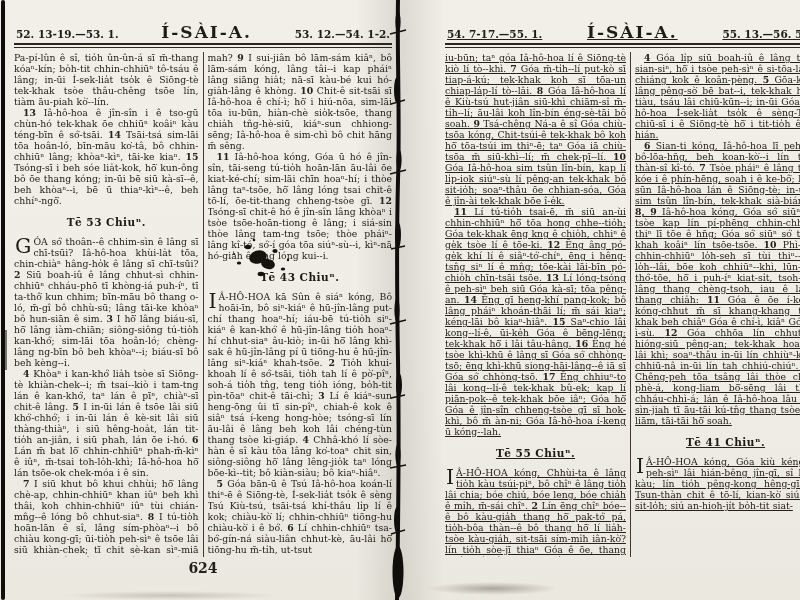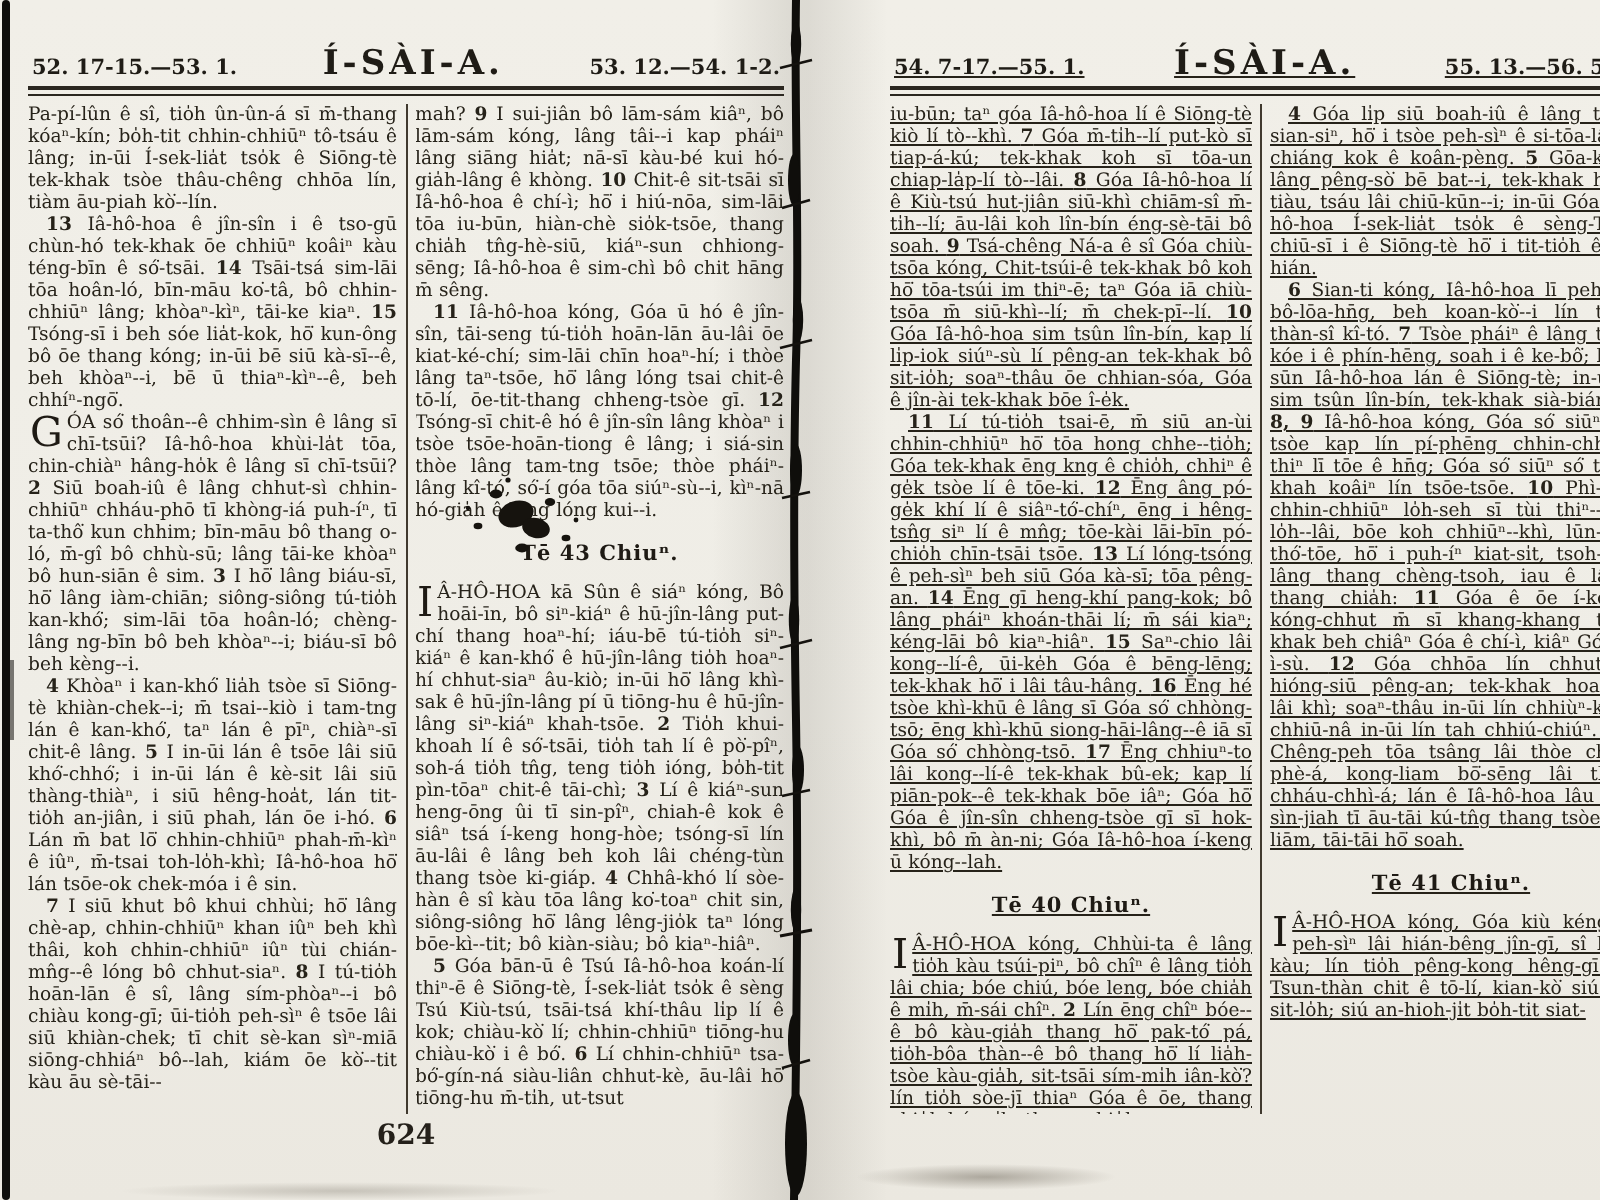--- a/index.html
+++ b/index.html
@@ -73,29 +73,30 @@
 </head>
 <body>
 
 <div class="scan">
 
   <div class="edge-left"></div>
   <div class="gutter-shade"></div>
 
   <section class="page page-left">
     <header class="pg-header">
-      <span class="ref">52. 17-15.—53. 1.</span>
+      <span class="ref">52. 13-19.—53. 1.</span>
       <span class="title">Í-SÀI-A.</span>
       <span class="ref">53. 12.—54. 1-2.</span>
     </header>
     <div class="rule"></div>
     <div class="cols">
       <div class="col">
-          <p class="verse cont"><span>Pa-pí-lûn ê sî, tio̍h ûn-ûn-á sī m̄-thang kóaⁿ-kín; bo̍h-tit chhin-chhiūⁿ tô-tsáu ê lâng; in-ūi Í-sek-lia̍t tso̍k ê Siōng-tè tek-khak tsòe thâu-chêng chhōa lín, tiàm āu-piah kò͘--lín.</span></p>
+          <p class="verse cont"><span>Pa-pí-lûn ê sî, tio̍h ûn-ûn-á sī m̄-thang kóaⁿ-kín; bo̍h-tit chhin-chhiūⁿ tô-tsáu ê lâng; in-ūi Í-sek-lia̍t tso̍k ê Siōng-tè tek-khak tsòe thâu-chêng tsōe lín, tiàm āu-piah kò͘--lín.</span></p>
           <p class="verse"><span><b class="vn">13</b> Iâ-hô-hoa ê jîn-sîn i ê tso-gū chùn-hó tek-khak ōe chhiūⁿ koâiⁿ kàu téng-bīn ê só͘-tsāi. <b class="vn">14</b> Tsāi-tsá sim-lāi tōa hoân-ló, bīn-māu ko͘-tâ, bô chhin-chhiūⁿ lâng; khòaⁿ-kìⁿ, tāi-ke kiaⁿ. <b class="vn">15</b> Tsóng-sī i beh sóe lia̍t-kok, hō͘ kun-ông bô ōe thang kóng; in-ūi bē siū kà-sī--ê, beh khòaⁿ--i, bē ū thiaⁿ-kìⁿ--ê, beh chhíⁿ-ngō͘.</span></p>
+          <div class="chap-heading">Tē 53 Chiuⁿ.</div>
           <p class="verse dc"><span class="dropcap">G</span><span>ÓA só͘ thoân--ê chhim-sìn ê lâng sī chī-tsūi? Iâ-hô-hoa khùi-la̍t tōa, chin-chiàⁿ hâng-ho̍k ê lâng sī chī-tsūi? <b class="vn">2</b> Siū boah-iû ê lâng chhut-sì chhin-chhiūⁿ chháu-phō tī khòng-iá puh-íⁿ, tī ta-thô͘ kun chhim; bīn-māu bô thang o-ló, m̄-gî bô chhù-sū; lâng tāi-ke khòaⁿ bô hun-siān ê sim. <b class="vn">3</b> I hō͘ lâng biáu-sī, hō͘ lâng iàm-chiān; siông-siông tú-tio̍h kan-khó͘; sim-lāi tōa hoân-ló; chèng-lâng ng-bīn bô beh khòaⁿ--i; biáu-sī bô beh kèng--i.</span></p>
           <p class="verse"><span><b class="vn">4</b> Khòaⁿ i kan-khó͘ lia̍h tsòe sī Siōng-tè khiàn-chek--i; m̄ tsai--kiò i tam-tng lán ê kan-khó͘, taⁿ lán ê pīⁿ, chiàⁿ-sī chit-ê lâng. <b class="vn">5</b> I in-ūi lán ê tsōe lâi siū khó͘-chhó͘; i in-ūi lán ê kè-sit lâi siū thàng-thiàⁿ, i siū hêng-hoa̍t, lán tit-tio̍h an-jiân, i siū phah, lán ōe i-hó. <b class="vn">6</b> Lán m̄ bat lō͘ chhin-chhiūⁿ phah-m̄-kìⁿ ê iûⁿ, m̄-tsai toh-lo̍h-khì; Iâ-hô-hoa hō͘ lán tsōe-ok chek-móa i ê sin.</span></p>
           <p class="verse"><span><b class="vn">7</b> I siū khut bô khui chhùi; hō͘ lâng chè-ap, chhin-chhiūⁿ khan iûⁿ beh khì thâi, koh chhin-chhiūⁿ iûⁿ tùi chián-mn̂g--ê lóng bô chhut-siaⁿ. <b class="vn">8</b> I tú-tio̍h hoān-lān ê sî, lâng sím-phòaⁿ--i bô chiàu kong-gī; ūi-tio̍h peh-sìⁿ ê tsōe lâi siū khiàn-chek; tī chit sè-kan sìⁿ-miā siōng-chhiáⁿ bô--lah, kiám ōe kò͘--tit kàu āu sè-tāi--</span></p>
         </div>
       <div class="col-divider"></div>
       <div class="col">
           <p class="verse cont"><span>mah? <b class="vn">9</b> I sui-jiân bô lām-sám kiâⁿ, bô lām-sám kóng, lâng tâi--i kap pháiⁿ lâng siāng hia̍t; nā-sī kàu-bé kui hó-gia̍h-lâng ê khòng. <b class="vn">10</b> Chit-ê sit-tsāi sī Iâ-hô-hoa ê chí-ì; hō͘ i hiú-nōa, sim-lāi tōa iu-būn, hiàn-chè sio̍k-tsōe, thang chia̍h tn̂g-hè-siū, kiáⁿ-sun chhiong-sēng; Iâ-hô-hoa ê sim-chì bô chit hāng m̄ sêng.</span></p>
           <p class="verse"><span><b class="vn">11</b> Iâ-hô-hoa kóng, Góa ū hó ê jîn-sîn, tāi-seng tú-tio̍h hoān-lān āu-lâi ōe kiat-ké-chí; sim-lāi chīn hoaⁿ-hí; i thòe lâng taⁿ-tsōe, hō͘ lâng lóng tsai chit-ê tō-lí, ōe-tit-thang chheng-tsòe gī. <b class="vn">12</b> Tsóng-sī chit-ê hó ê jîn-sîn lâng khòaⁿ i tsòe tsōe-hoān-tiong ê lâng; i siá-sin thòe lâng tam-tng tsōe; thòe pháiⁿ-lâng kî-tó, só͘-í góa tōa siúⁿ-sù--i, kìⁿ-nā hó-gia̍h ê lâng lóng kui--i.</span></p>
           <div class="chap-heading">Tē 43 Chiuⁿ.</div>
           <p class="verse dc"><span class="dropcap">I</span><span>Â-HÔ-HOA kā Sûn ê siáⁿ kóng, Bô hoāi-īn, bô siⁿ-kiáⁿ ê hū-jîn-lâng put-chí thang hoaⁿ-hí; iáu-bē tú-tio̍h siⁿ-kiáⁿ ê kan-khó͘ ê hū-jîn-lâng tio̍h hoaⁿ-hí chhut-siaⁿ âu-kiò; in-ūi hō͘ lâng khì-sak ê hū-jîn-lâng pí ū tiōng-hu ê hū-jîn-lâng siⁿ-kiáⁿ khah-tsōe. <b class="vn">2</b> Tio̍h khui-khoah lí ê só͘-tsāi, tio̍h tah lí ê pò͘-pîⁿ, soh-á tio̍h tn̂g, teng tio̍h ióng, bo̍h-tit pìn-tōaⁿ chit-ê tāi-chì; <b class="vn">3</b> Lí ê kiáⁿ-sun heng-ōng ûi tī sin-pîⁿ, chiah-ê kok ê siâⁿ tsá í-keng hong-hòe; tsóng-sī lín āu-lâi ê lâng beh koh lâi chéng-tùn thang tsòe ki-giáp. <b class="vn">4</b> Chhâ-khó lí sòe-hàn ê sî kàu tōa lâng ko͘-toaⁿ chit sin, siông-siông hō͘ lâng lêng-jio̍k taⁿ lóng bōe-kì--tit; bô kiàn-siàu; bô kiaⁿ-hiâⁿ.</span></p>
@@ -109,21 +110,21 @@
     <header class="pg-header">
       <span class="ref">54. 7-17.—55. 1.</span>
       <span class="title">Í-SÀI-A.</span>
       <span class="ref">55. 13.—56. 5-2</span>
     </header>
     <div class="rule"></div>
     <div class="cols">
       <div class="col">
           <p class="verse cont"><span>iu-būn; taⁿ góa Iâ-hô-hoa lí ê Siōng-tè kiò lí tò--khì. <b class="vn">7</b> Góa m̄-ti̍h--lí put-kò sī tiap-á-kú; tek-khak koh sī tōa-un chiap-la̍p-lí tò--lâi. <b class="vn">8</b> Góa Iâ-hô-hoa lí ê Kiù-tsú hut-jiân siū-khì chiām-sî m̄-ti̍h--lí; āu-lâi koh lîn-bín éng-sè-tāi bô soah. <b class="vn">9</b> Tsá-chêng Ná-a ê sî Góa chiù-tsōa kóng, Chit-tsúi-ê tek-khak bô koh hō͘ tōa-tsúi im thiⁿ-ē; taⁿ Góa iā chiù-tsōa m̄ siū-khì--lí; m̄ chek-pī--lí. <b class="vn">10</b> Góa Iâ-hô-hoa sim tsûn lîn-bín, kap lí li̍p-iok siúⁿ-sù lí pêng-an tek-khak bô sit-io̍h; soaⁿ-thâu ōe chhian-sóa, Góa ê jîn-ài tek-khak bōe î-e̍k.</span></p>
           <p class="verse"><span><b class="vn">11</b> Lí tú-tio̍h tsai-ē, m̄ siū an-ùi chhin-chhiūⁿ hō͘ tōa hong chhe--tio̍h; Góa tek-khak ēng kng ê chio̍h, chhiⁿ ê ge̍k tsòe lí ê tōe-ki. <b class="vn">12</b> Ēng âng pó-ge̍k khí lí ê siâⁿ-tó͘-chíⁿ, ēng i hêng-tsn̂g siⁿ lí ê mn̂g; tōe-kài lāi-bīn pó-chio̍h chīn-tsāi tsōe. <b class="vn">13</b> Lí lóng-tsóng ê peh-sìⁿ beh siū Góa kà-sī; tōa pêng-an. <b class="vn">14</b> Ēng gī heng-khí pang-kok; bô lâng pháiⁿ khoán-thāi lí; m̄ sái kiaⁿ; kéng-lāi bô kiaⁿ-hiâⁿ. <b class="vn">15</b> Saⁿ-chio lâi kong--lí-ê, ūi-ke̍h Góa ê bēng-lēng; tek-khak hō͘ i lâi tâu-hâng. <b class="vn">16</b> Ēng hé tsòe khì-khū ê lâng sī Góa só͘ chhòng-tsō; ēng khì-khū siong-hāi-lâng--ê iā sī Góa só͘ chhòng-tsō. <b class="vn">17</b> Ēng chhiuⁿ-to lâi kong--lí-ê tek-khak bû-ek; kap lí piān-pok--ê tek-khak bōe iâⁿ; Góa hō͘ Góa ê jîn-sîn chheng-tsòe gī sī hok-khì, bô m̄ àn-ni; Góa Iâ-hô-hoa í-keng ū kóng--lah.</span></p>
-          <div class="chap-heading">Tē 40 Chiuⁿ.</div>
+          <div class="chap-heading">Tē 55 Chiuⁿ.</div>
           <p class="verse dc"><span class="dropcap">I</span><span>Â-HÔ-HOA kóng, Chhùi-ta ê lâng tio̍h kàu tsúi-piⁿ, bô chîⁿ ê lâng tio̍h lâi chia; bóe chiú, bóe leng, bóe chia̍h ê mi̍h, m̄-sái chîⁿ. <b class="vn">2</b> Lín ēng chîⁿ bóe--ê bô kàu-gia̍h thang hō͘ pak-tó͘ pá, tio̍h-bôa thàn--ê bô thang hō͘ lí lia̍h-tsòe kàu-gia̍h, sit-tsāi sím-mi̍h iân-kò͘? lín tio̍h sòe-jī thiaⁿ Góa ê ōe, thang chia̍h hó-mi̍h, thang chia̍h</span></p>
         </div>
       <div class="col-divider"></div>
       <div class="col">
           <p class="verse"><span><b class="vn">4</b> Góa li̍p siū boah-iû ê lâng tsòe sian-siⁿ, hō͘ i tsòe peh-sìⁿ ê si-tōa-lâng chiáng kok ê koân-pèng. <b class="vn">5</b> Gōa-kok-lâng pêng-sò͘ bē bat--i, tek-khak hō͘ i tiàu, tsáu lâi chiū-kūn--i; in-ūi Góa Iâ-hô-hoa Í-sek-lia̍t tso̍k ê sèng-Tsú, chiū-sī i ê Siōng-tè hō͘ i tit-tio̍h êng-hián.</span></p>
           <p class="verse"><span><b class="vn">6</b> Sian-ti kóng, Iâ-hô-hoa lī peh-sìⁿ bô-lōa-hn̄g, beh koan-kò͘--i lín tio̍h thàn-sî kî-tó. <b class="vn">7</b> Tsòe pháiⁿ ê lâng tio̍h kóe i ê phín-hēng, soah i ê ke-bô͘; kui-sūn Iâ-hô-hoa lán ê Siōng-tè; in-ūi i sim tsûn lîn-bín, tek-khak sià-bián--i. <b class="vn">8, 9</b> Iâ-hô-hoa kóng, Góa só͘ siūⁿ só͘ tsòe kap lín pí-phēng chhin-chhiūⁿ thiⁿ lī tōe ê hn̄g; Góa só͘ siūⁿ só͘ tsòe khah koâiⁿ lín tsōe-tsōe. <b class="vn">10</b> Phì-lūn chhin-chhiūⁿ lo̍h-seh sī tùi thiⁿ--nih lo̍h--lâi, bōe koh chhiūⁿ--khì, lūn-tek thó͘-tōe, hō͘ i puh-íⁿ kiat-si̍t, tsoh-sit-lâng thang chèng-tsoh, iau ê lâng thang chia̍h: <b class="vn">11</b> Góa ê ōe í-keng kóng-chhut m̄ sī khang-khang tek-khak beh chiâⁿ Góa ê chí-ì, kiâⁿ Góa ê ì-sù. <b class="vn">12</b> Góa chhōa lín chhut-lâi hióng-siū pêng-an; tek-khak hoaⁿ-hí lâi khì; soaⁿ-thâu in-ūi lín chhiùⁿ-koa; chhiū-nâ in-ūi lín tah chhiú-chiúⁿ. <b class="vn">13</b> Chêng-peh tōa tsâng lâi thòe chhì-phè-á, kong-liam bō͘-sēng lâi thòe chháu-chhì-á; lán ê Iâ-hô-hoa lâu I ê sìn-jiah tī āu-tāi kú-tn̂g thang tsòe kì-liām, tāi-tāi hō͘ soah.</span></p>
           <div class="chap-heading">Tē 41 Chiuⁿ.</div>
           <p class="verse dc"><span class="dropcap">I</span><span>Â-HÔ-HOA kóng, Góa kiù kéng ê peh-sìⁿ lâi hián-bêng jîn-gī, sî beh kàu; lín tio̍h pêng-kong hêng-gī. <b class="vn">2</b> Tsun-thàn chit ê tō-lí, kian-kò͘ siú bô sit-lo̍h; siú an-hioh-ji̍t bo̍h-tit siat-</span></p>
         </div>
     </div>

